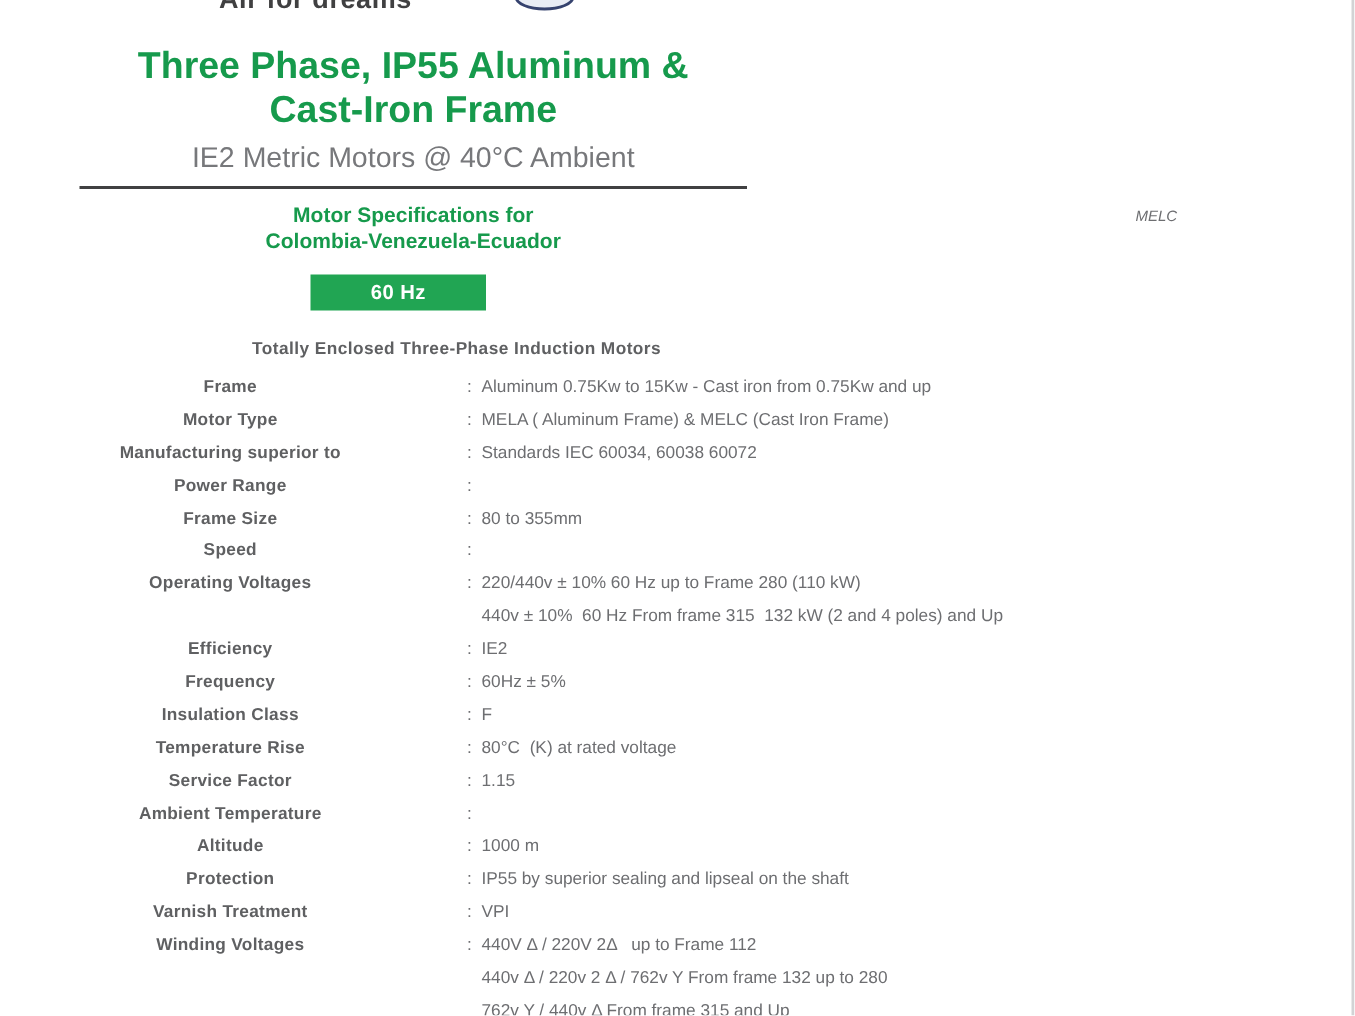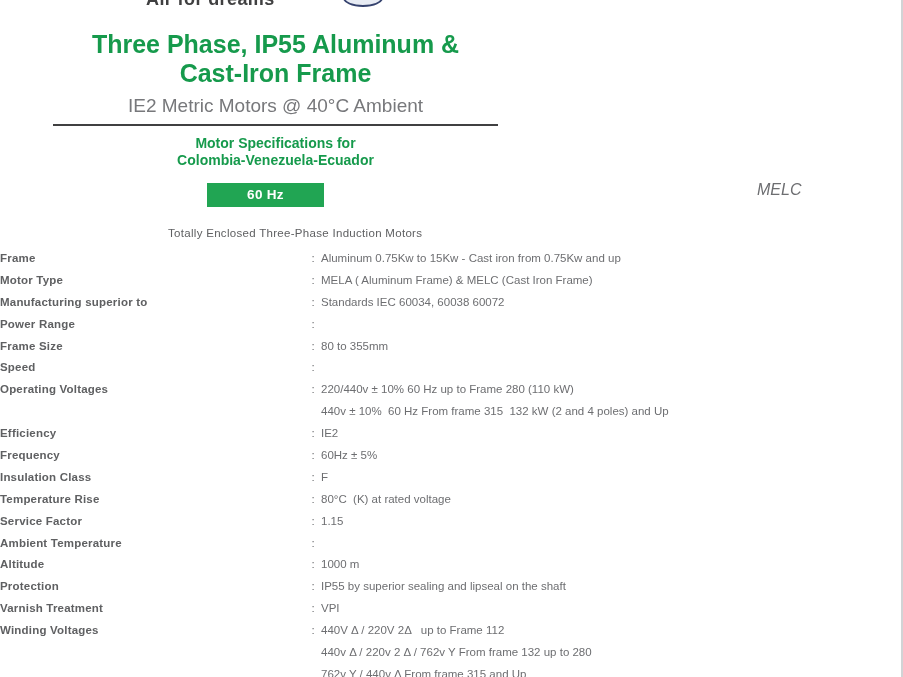--- a/index.html
+++ b/index.html
@@ -73,64 +73,63 @@
     text-align: center;
     font-size: 14px;
     line-height: 16.5px;
     font-weight: bold;
     color: #169a4c;
   }
   .side-label {
     position: absolute;
     left: 757px;
     top: 139px;
-    font-size: 16px;
+    font-size: 10px;
     font-style: italic;
     color: #6d6e71;
-    margin-top: 42px;
   }
   .freq-badge {
     position: absolute;
     left: 207px;
     top: 183px;
     width: 117px;
     height: 24px;
     background: #21a553;
     color: #ffffff;
     font-size: 13.5px;
     font-weight: bold;
     text-align: center;
     line-height: 24px;
     letter-spacing: 0.3px;
   }
   .list-heading {
     position: absolute;
     left: 168px;
     top: 227px;
     font-size: 11.5px;
-    font-weight: normal;
+    font-weight: bold;
     color: #5f6062;
     letter-spacing: 0.3px;
   }
   .spec-list {
     position: absolute;
     left: 0;
     top: 247px;
     width: 903px;
   }
   .spec-row {
     display: flex;
     height: 21.9px;
     align-items: center;
     font-size: 11.5px;
     color: #6d6e71;
   }
   .spec-label {
     width: 307px;
-    text-align: left;
+    text-align: center;
     font-weight: bold;
     color: #5f6062;
     letter-spacing: 0.2px;
     flex: 0 0 auto;
   }
   .spec-colon {
     width: 12px;
     text-align: center;
     flex: 0 0 auto;
     color: #6d6e71;

